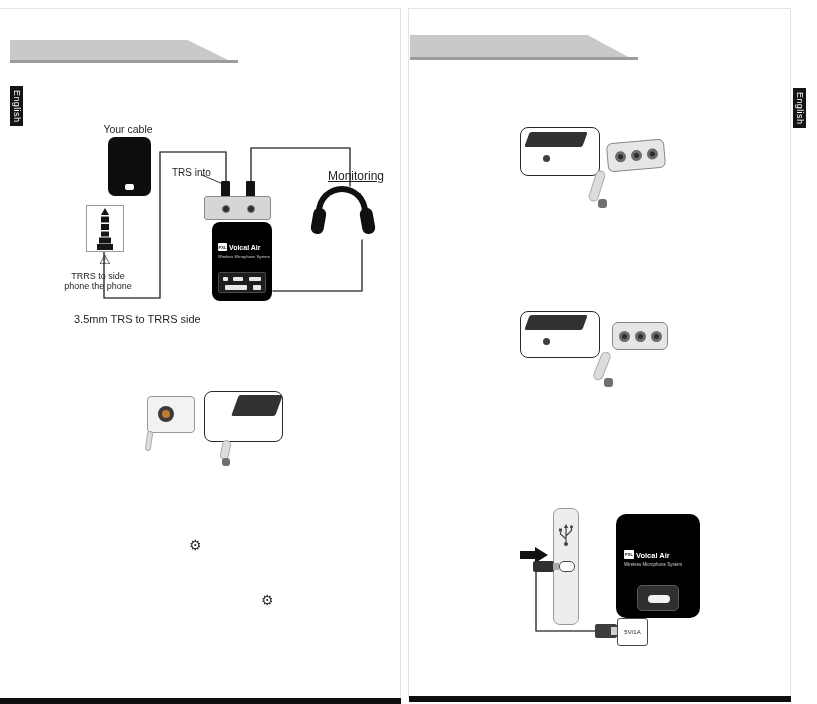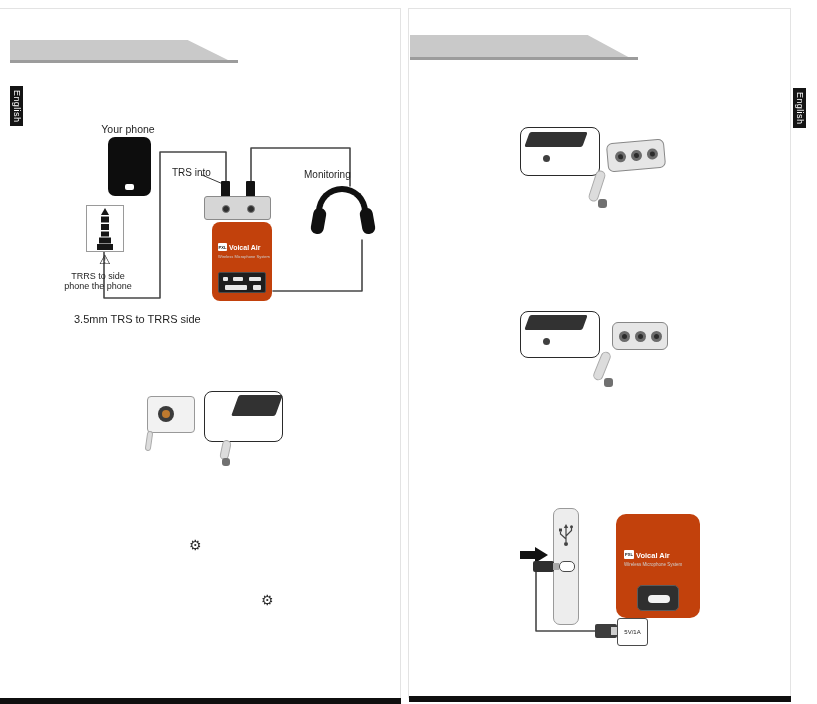--- a/index.html
+++ b/index.html
@@ -14,21 +14,21 @@
   .tab { position:absolute; background:#141414; color:#fff; writing-mode:vertical-rl;
          text-align:center; font-size:9px; letter-spacing:.4px; display:flex; align-items:center; justify-content:center; }
   .lbl { position:absolute; color:#1f1f1f; }
   .center { text-align:center; }
   .phone { position:absolute; background:#0d0d0d; border-radius:7px; }
   .homebtn { position:absolute; background:#fff; border-radius:2px; }
   .framebox { position:absolute; background:#fff; border:1px solid #9a9a9a; }
   .adapter { position:absolute; background:#d6d6d6; border:1px solid #8a8a8a; border-radius:3px; }
   .hole { position:absolute; background:#2e2e2e; border:1px solid #777; border-radius:50%; }
   .plug { position:absolute; background:#121212; border-radius:1px; }
-  .blackdev { position:absolute; background:#c2410c; border-radius:8px; }
+  .blackdev { position:absolute; background:#000000; border-radius:8px; }
   .mark { position:absolute; background:#fff; color:#111; font-weight:bold; font-size:4px;
           display:flex; align-items:center; justify-content:center; border-radius:1px; }
   .devname { position:absolute; color:#fff; font-weight:bold; }
   .devsub { position:absolute; color:#cfcfcf; }
   .display { position:absolute; background:#1e1e1e; border:1px solid #4a4a4a; border-radius:2px; }
   .dbit { position:absolute; background:#e8e8e8; border-radius:1px; }
   .cup { position:absolute; background:#101010; border-radius:6px; }
   .bandarc { position:absolute; border:6px solid #101010; border-bottom:none; border-radius:26px 26px 0 0; }
   .rxbox { position:absolute; background:#fff; border:1.6px solid #2a2a2a; border-radius:8px; }
   .screen { position:absolute; background:#323232; transform:skewX(-20deg); border-radius:2px; }
@@ -70,21 +70,21 @@
     <path d="M202,175 L223,184" fill="none" stroke="#3a3a3a" stroke-width="1"></path>
     <path d="M536,572 V631 H595" fill="none" stroke="#474747" stroke-width="1.6" stroke-linejoin="round" stroke-linecap="round"></path>
   </svg>
 
   <div class="banner" style="left:10px;top:40px;width:222px;height:22px;"></div>
   <div class="banner-edge" style="left:10px;top:60px;width:228px;height:3px;"></div>
   <div class="tab" style="left:10px;top:86px;width:13px;height:40px;">
     <span>English</span>
   </div>
 
-  <div class="lbl center" style="left:92px;top:123px;width:72px;font-size:10.5px;">Your phone</div>
+  <div class="lbl center" style="left:92px;top:123px;width:72px;font-size:10.5px;">Your cable</div>
   <div class="phone" style="left:108px;top:137px;width:43px;height:59px;">
     <div class="homebtn" style="left:17px;top:47px;width:9px;height:6px;"></div>
   </div>
 
   <div class="framebox" style="left:86px;top:205px;width:38px;height:47px;">
     <svg width="24" height="42" style="position:absolute;left:6px;top:2px;">
       <polygon points="12,0 8,7 16,7" fill="#161616"></polygon>
       <rect x="8" y="8.5" width="8" height="6" fill="#161616"></rect>
       <rect x="8" y="16" width="8" height="6" fill="#161616"></rect>
       <rect x="8" y="23.5" width="8" height="5" fill="#161616"></rect>
@@ -111,21 +111,21 @@
     <div class="devsub" style="left:6px;top:32px;font-size:4px;">Wireless Microphone System</div>
     <div class="display" style="left:6px;top:50px;width:48px;height:21px;">
       <div class="dbit" style="left:4px;top:4px;width:5px;height:4px;"></div>
       <div class="dbit" style="left:14px;top:4px;width:10px;height:4px;"></div>
       <div class="dbit" style="left:30px;top:4px;width:12px;height:4px;"></div>
       <div class="dbit" style="left:6px;top:12px;width:22px;height:5px;"></div>
       <div class="dbit" style="left:34px;top:12px;width:8px;height:5px;"></div>
     </div>
   </div>
 
-  <div class="lbl" style="left:304px;top:169px;font-size:10px;">Monitoring</div>
+  <div class="lbl" style="left:328px;top:169px;font-size:12px;text-decoration:underline;">Monitoring</div>
   <div class="abs" style="left:312px;top:184px;width:64px;height:56px;">
     <div class="bandarc" style="left:4px;top:2px;width:52px;height:30px;"></div>
     <div class="cup" style="left:0px;top:24px;width:13px;height:26px;transform:rotate(10deg);"></div>
     <div class="cup" style="left:49px;top:24px;width:13px;height:26px;transform:rotate(-10deg);"></div>
   </div>
 
   <div class="lbl" style="left:74px;top:313px;font-size:11px;">3.5mm TRS to TRRS side</div>
 
   <div class="txdev" style="left:147px;top:396px;width:48px;height:37px;">
     <div class="capsule" style="left:10px;top:9px;width:16px;height:16px;">

